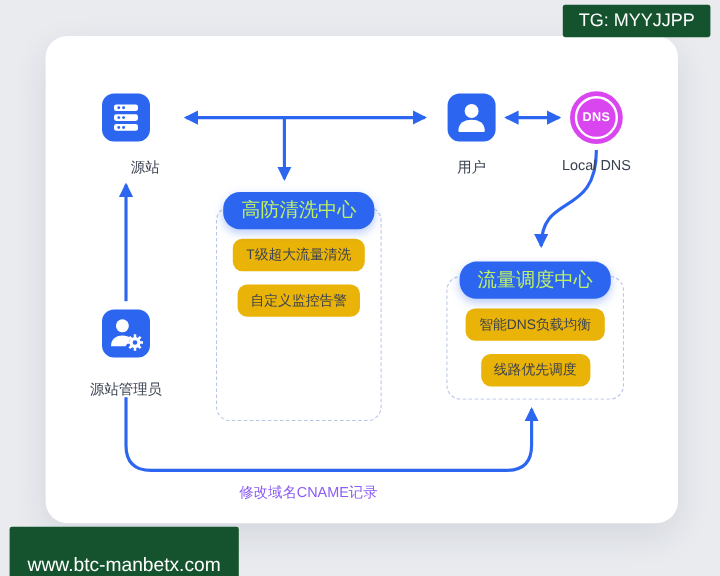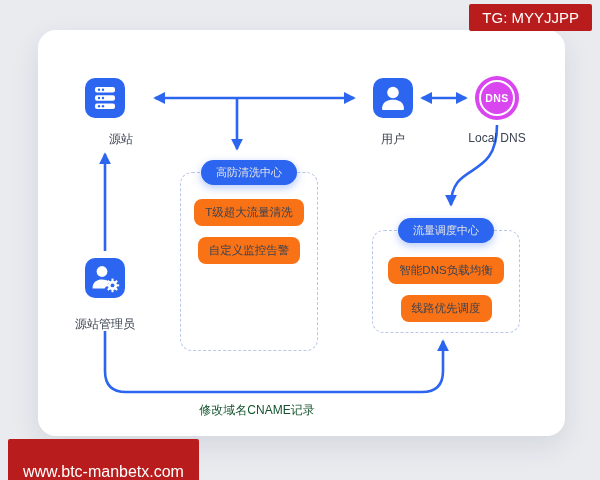--- a/index.html
+++ b/index.html
@@ -1,36 +1,36 @@
 <!DOCTYPE html>
 <html><head>
 <meta charset="utf-8">
 <style>
   html,body{margin:0;padding:0;background:#eceef1;font-family:"Liberation Sans","DejaVu Sans",sans-serif;}
   .page{position:relative;width:600px;height:480px;background:#e9ebef;overflow:hidden;}
   .card{position:absolute;left:38px;top:30px;width:527px;height:406px;background:#ffffff;
         border-radius:18px;box-shadow:0 10px 28px rgba(30,40,80,.10);}
-  .badge{position:absolute;background:#b91c1c;color:#fff;white-space:nowrap;z-index:6;}
+  .badge{position:absolute;background:#14532d;color:#fff;white-space:nowrap;z-index:6;}
   .badge.tg{top:4px;right:8px;font-size:15px;padding:5px 13px;border-radius:2px;}
   .badge.site{top:439px;left:8px;font-size:16px;padding:24px 15px;border-radius:2px;}
   .arrows{position:absolute;left:0;top:0;width:600px;height:480px;pointer-events:none;z-index:2;}
   .node{position:absolute;z-index:3;}
   .icon-sq{width:40px;height:40px;border-radius:10px;background:#2b65f0;display:flex;
            align-items:center;justify-content:center;}
   .icon-sq svg{width:40px;height:40px;display:block;}
   .node-label{position:absolute;z-index:3;font-size:12px;color:#3a4150;text-align:center;white-space:nowrap;}
   .dns-circle{position:absolute;width:44px;height:44px;border-radius:50%;background:#d946ef;z-index:3;}
   .dns-inner{position:absolute;inset:4px;border:2px solid #fff;border-radius:50%;display:flex;
              align-items:center;justify-content:center;color:#fff;font-size:10.5px;font-weight:bold;letter-spacing:.4px;}
   .panel{position:absolute;border:1.5px dashed #b9c6e8;border-radius:12px;background:#fff;z-index:3;
          display:flex;flex-direction:column;align-items:center;gap:11px;box-sizing:border-box;padding-top:26px;}
-  .pill{position:absolute;top:-13px;left:50%;transform:translateX(-50%);background:#2b65f0;color:#e5e5e5;
-        font-size:11px;padding:5px 15px;border-radius:14px;white-space:nowrap;box-shadow:0 3px 8px rgba(43,101,240,.35);}
-  .chip{background:#f97316;color:#3c4250;font-size:11.5px;padding:6px 11px;border-radius:8px;white-space:nowrap;}
-  .flow-note{position:absolute;font-size:12px;color:#14532d;text-align:center;z-index:3;white-space:nowrap;}
+  .pill{position:absolute;top:-13px;left:50%;transform:translateX(-50%);background:#2b65f0;color:#bef264;
+        font-size:16px;padding:5px 15px;border-radius:14px;white-space:nowrap;box-shadow:0 3px 8px rgba(43,101,240,.35);}
+  .chip{background:#eab308;color:#3c4250;font-size:11.5px;padding:6px 11px;border-radius:8px;white-space:nowrap;}
+  .flow-note{position:absolute;font-size:12px;color:#8b5cf6;text-align:center;z-index:3;white-space:nowrap;}
 </style>
 </head>
 <body>
 
 <div class="page">
 
   <div class="badge tg">TG: MYYJJPP</div>
 
   <div class="card"></div>
 

